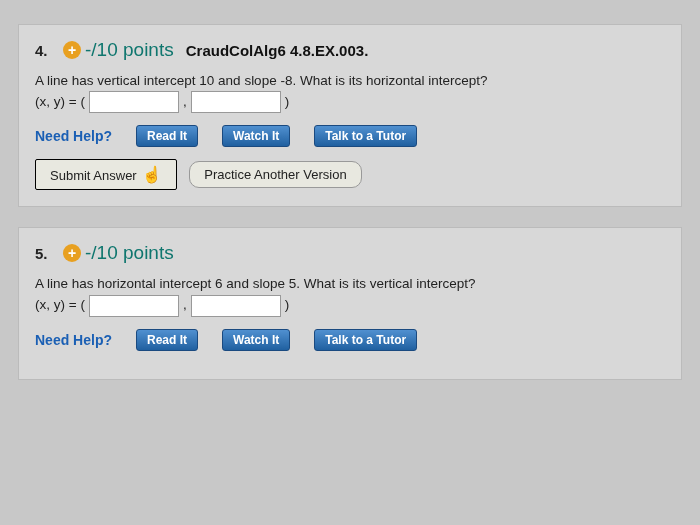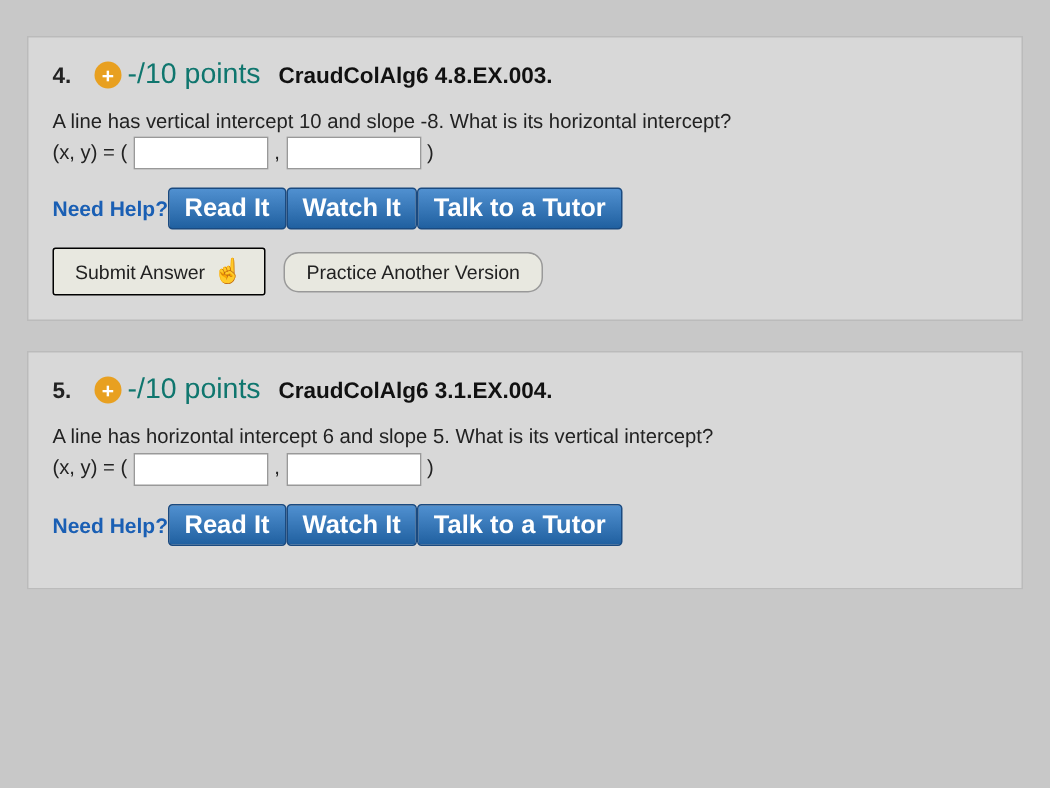--- a/index.html
+++ b/index.html
@@ -82,34 +82,34 @@
       width: 110px;
       padding: 0 4px;
       font-size: 13px;
     }
     .answer-input-small {
       width: 90px;
     }
     .need-help-row {
       display: flex;
       align-items: center;
-      gap: 0;
+      gap: 24px;
       margin-bottom: 12px;
     }
     .need-help-label {
       color: #1a5fb4;
       font-weight: bold;
       font-size: 14px;
     }
     .help-btn {
       background: linear-gradient(to bottom, #5090d0, #2060a0);
       color: white;
       border: 1px solid #1a4a80;
       padding: 3px 10px;
-      font-size: 17px;
+      font-size: 12px;
       font-weight: bold;
       cursor: pointer;
       border-radius: 3px;
     }
     .action-row {
       display: flex;
       align-items: center;
       gap: 12px;
       margin-top: 4px;
     }
@@ -182,21 +182,20 @@
 
 <div class="divider"></div>
 
 <div class="problem-block">
   <div class="problem-header">
     <span class="problem-number">5.</span>
     <div class="points-badge">
       <span class="plus-icon">+</span>
       <span class="points-text">-/10 points</span>
     </div>
-    <span class="problem-id">CraudColAlg6 3.1.EX.004.</span>
   </div>
 
   <div class="question-text">
     <span>A line has horizontal intercept 6 and slope 5. What is its vertical intercept?</span><br>
     <div class="answer-row">
       <span>(x, y) = (</span>
       <input type="text" class="answer-input answer-input-small" value="" style="">
       <span>,</span>
       <input type="text" class="answer-input answer-input-small" value="" style="">
       <span>)</span>

